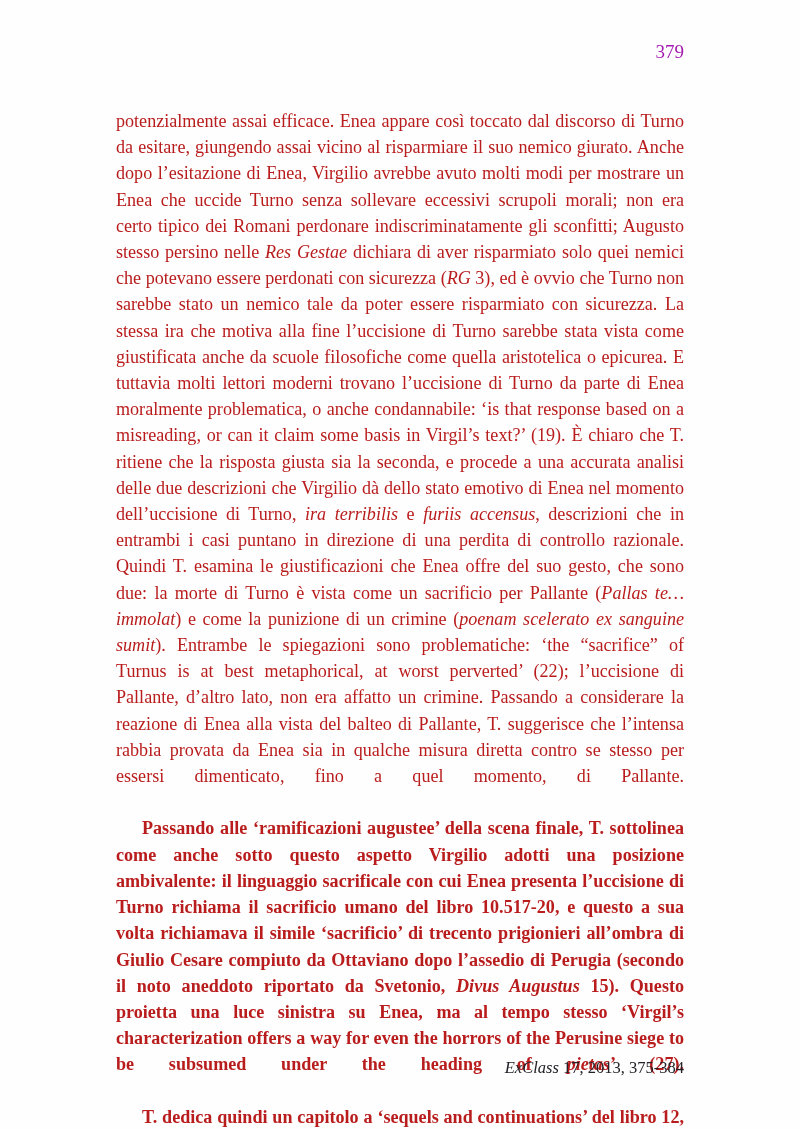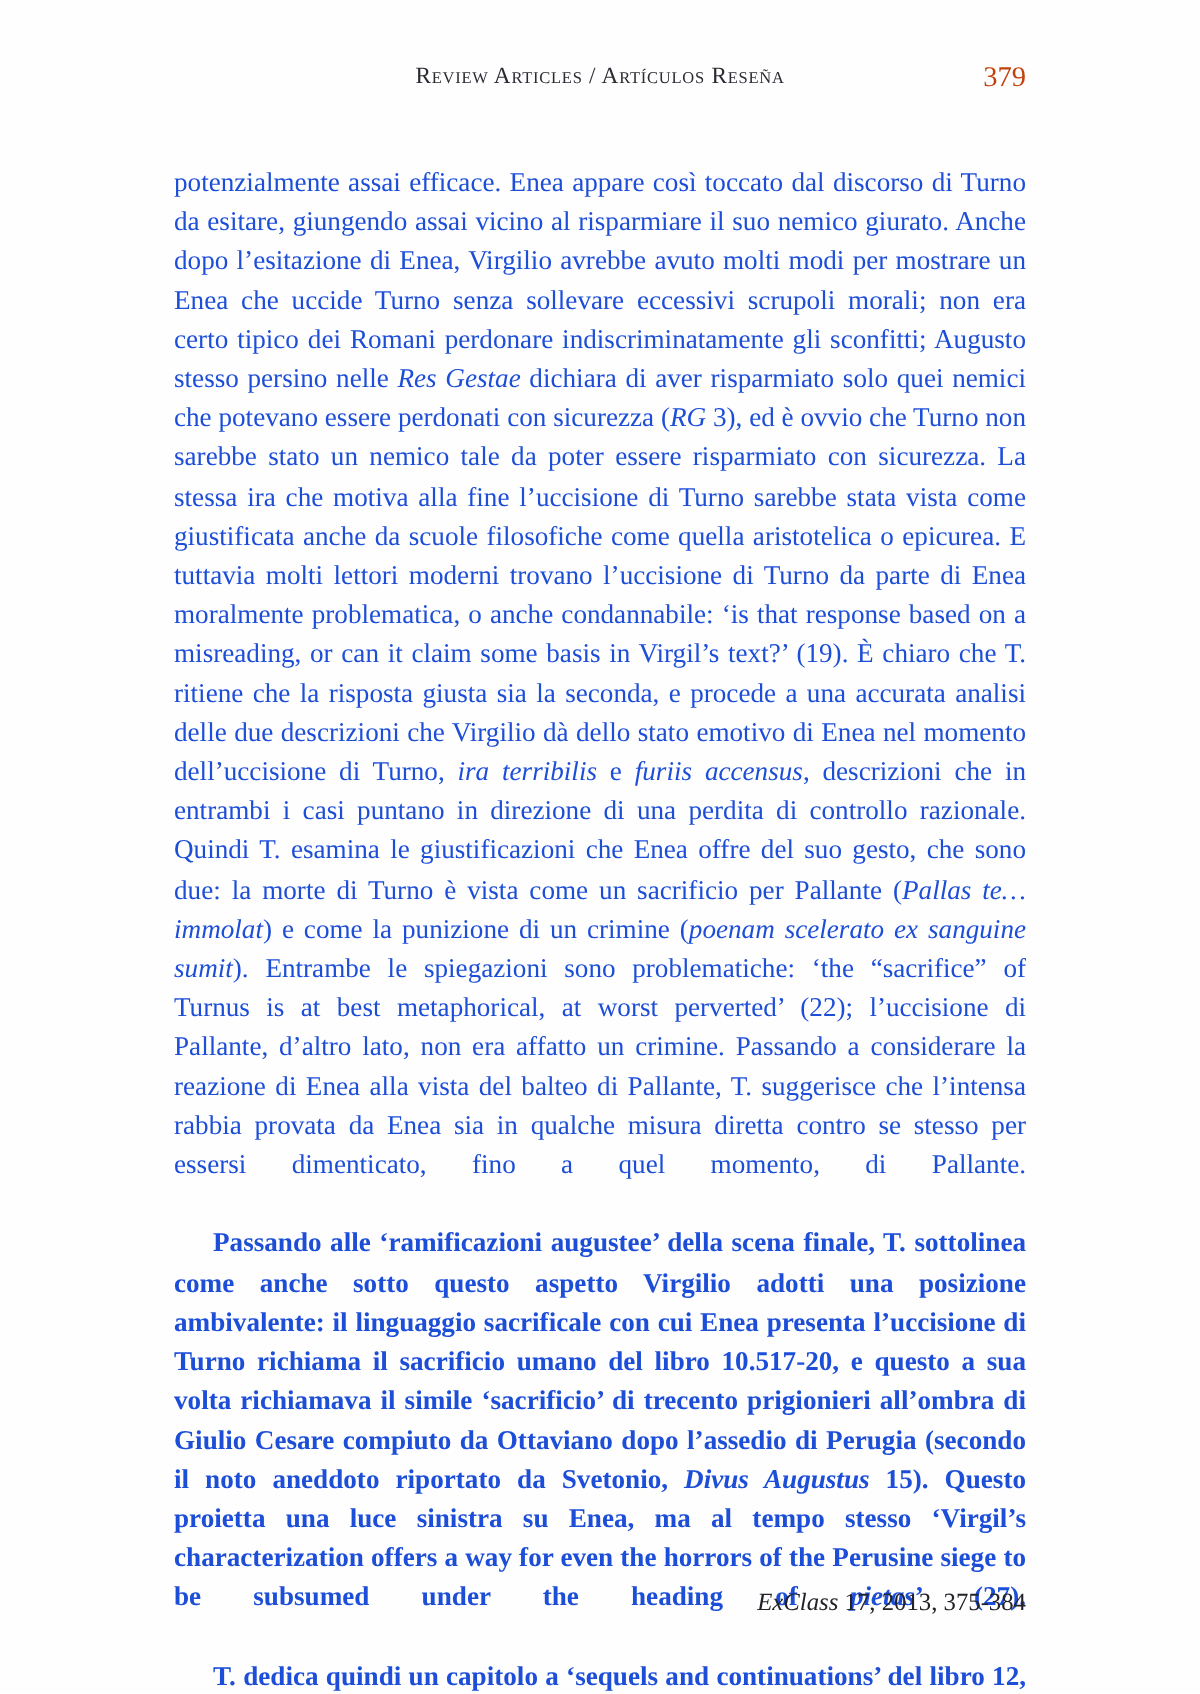--- a/index.html
+++ b/index.html
@@ -41,37 +41,37 @@
     letter-spacing: 0.5px;
     font-variant: small-caps;
     color: #2b2b33;
     white-space: pre;
   }
   .runhead-folio {
     position: absolute;
     right: 0;
     top: -1px;
     font-size: 19px;
-    color: #c2410c;
+    color: #a21caf;
   }
 
   
   .textblock {
     position: absolute;
     left: 116px;
     top: 108px;
     width: 568px;
   }
   .para {
     margin: 0;
     font-size: 18.1px;
     line-height: 26.2px;
     text-align: justify;
     text-justify: inter-word;
-    color: #1d4ed8;
+    color: #b91c1c;
     hyphens: none;
     -webkit-hyphens: none;
   }
   .para.indent {
     text-indent: 26px;
   }
   .para + .para {
     margin-top: 0;
     font-weight: bold;
   }
@@ -99,21 +99,20 @@
   .footer .jname {
     font-style: italic;
   }
 </style>
 </head>
 <body>
 
 <div class="page">
 
   <div class="runhead">
-    <div class="runhead-title">Review Articles / Artículos Reseña</div>
     <div class="runhead-folio">379</div>
   </div>
 
   <div class="textblock" id="textblock">
       <p class="para"><span>potenzialmente assai efficace. Enea appare così toccato dal discorso di Turno da esitare, giungendo assai vicino al risparmiare il suo nemico giurato. Anche dopo l’esitazione di Enea, Virgilio avrebbe avuto molti modi per mostrare un Enea che uccide Turno senza sollevare eccessivi scrupoli morali; non era certo tipico dei Romani perdonare indiscriminatamente gli sconfitti; Augusto stesso persino nelle </span><i>Res Gestae</i><span> dichiara di aver risparmiato solo quei nemici che potevano essere perdonati con sicurezza (</span><i>RG</i><span> 3), ed è ovvio che Turno non sarebbe stato un nemico tale da poter essere risparmiato con sicurezza. La stessa ira che motiva alla fine l’uccisione di Turno sarebbe stata vista come giustificata anche da scuole filosofiche come quella aristotelica o epicurea. E tuttavia molti lettori moderni trovano l’uccisione di Turno da parte di Enea moralmente problematica, o anche condannabile: ‘is that response based on a misreading, or can it claim some basis in Virgil’s text?’ (19).  È chiaro che T. ritiene che la risposta giusta sia la seconda, e procede a una accurata analisi delle due descrizioni che Virgilio dà dello stato emotivo di Enea nel momento dell’uccisione di Turno, </span><i>ira terribilis</i><span> e </span><i>furiis accensus</i><span>, descrizioni che in entrambi i casi puntano in direzione di una perdita di controllo razionale. Quindi T. esamina le giustificazioni che Enea offre del suo gesto, che sono due: la morte di Turno è vista come un sacrificio per Pallante (</span><i>Pallas te… immolat</i><span>) e come la punizione di un crimine (</span><i>poenam scelerato ex sanguine sumit</i><span>). Entrambe le spiegazioni sono problematiche: ‘the “sacrifice” of Turnus is at best metaphorical, at worst perverted’ (22); l’uccisione di Pallante, d’altro lato, non era affatto un crimine. Passando a considerare la reazione di Enea alla vista del balteo di Pallante, T. suggerisce che l’intensa rabbia provata da Enea sia in qualche misura diretta contro se stesso per essersi dimenticato, fino a quel momento, di Pallante.</span></p>
       <p class="para indent"><span>Passando alle ‘ramificazioni augustee’ della scena finale, T. sottolinea come anche sotto questo aspetto Virgilio adotti una posizione ambivalente: il linguaggio sacrificale con cui Enea presenta l’uccisione di Turno richiama il sacrificio umano del libro 10.517-20, e questo a sua volta richiamava il simile ‘sacrificio’ di trecento prigionieri all’ombra di Giulio Cesare compiuto da Ottaviano dopo l’assedio di Perugia (secondo il noto aneddoto riportato da Svetonio, </span><i>Divus Augustus</i><span> 15). Questo proietta una luce sinistra su Enea, ma al tempo stesso ‘Virgil’s characterization offers a way for even the horrors of the Perusine siege to be subsumed under the heading of </span><i>pietas</i><span>’ (27).</span></p>
       <p class="para indent"><span>T. dedica quindi un capitolo a ‘sequels and continuations’ del libro 12, condannabile soprattutto su tre momenti: Ovidio, le continuazioni in </span><i>Met.</i><span> 14 e la storia di Anna Perenna in </span></p>
     </div>
 
   <div class="footer">

